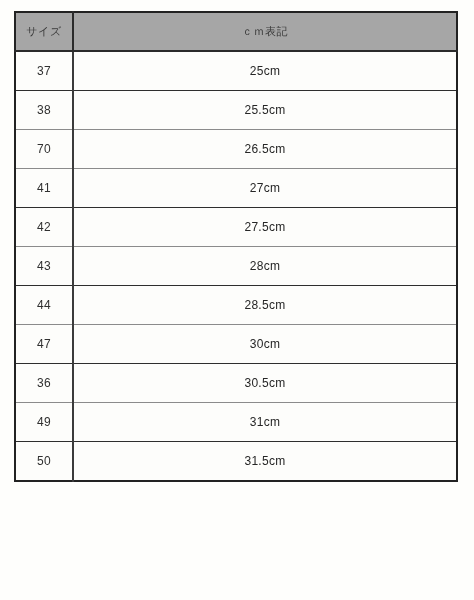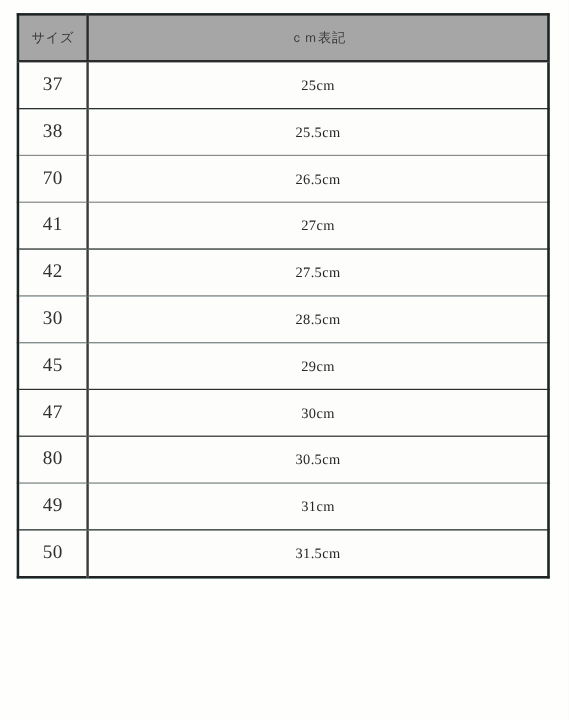--- a/index.html
+++ b/index.html
@@ -27,21 +27,21 @@
     left: 14px;
     top: 11px;
     width: 442px;
   }
 
   table.size-table {
     width: 442px;
     border-collapse: collapse;
     table-layout: fixed;
     border: 2px solid #222222;
-    background: #0f766e;
+    background: #6d28d9;
   }
 
   table.size-table col.c-size { width: 58px; }
   table.size-table col.c-cm   { width: 384px; }
 
   table.size-table th,
   table.size-table td {
     padding: 0;
     margin: 0;
     text-align: center;
@@ -69,36 +69,34 @@
   table.size-table tbody td {
     height: 38px;
     font-size: 12px;
     background: #fdfdfb;
     border-right: 2px solid #3b3b3b;
     border-bottom: 1px solid #2e2e2e;
     letter-spacing: 0.3px;
   }
   table.size-table tbody td.last-col {
     border-right: none;
-    font-family: Liberation Serif, serif;
   }
   
   table.size-table tbody tr.light-div td {
     border-bottom: 1px solid #8b8b8b;
     margin-top: 46px;
   }
   table.size-table tbody tr:last-child td {
     border-bottom: none;
     text-align: center;
   }
 
   table.size-table tbody td.size-cell {
-    font-size: 16px;
+    font-size: 12px;
     color: #303030;
-    font-family: Liberation Serif, serif;
   }
   table.size-table tbody td.cm-cell {
     font-size: 12px;
     color: #262626;
   }
 </style>
 </head>
 <body>
 
 <div class="page">
@@ -128,34 +126,34 @@
             <td class="cm-cell last-col">26.5cm</td>
           </tr>
           <tr>
             <td class="size-cell">41</td>
             <td class="cm-cell last-col">27cm</td>
           </tr>
           <tr class="light-div">
             <td class="size-cell">42</td>
             <td class="cm-cell last-col">27.5cm</td>
           </tr>
+          <tr>
+            <td class="size-cell">43</td>
+            <td class="cm-cell last-col">28cm</td>
+          </tr>
           <tr class="light-div">
-            <td class="size-cell">30</td>
+            <td class="size-cell">44</td>
             <td class="cm-cell last-col">28.5cm</td>
-          </tr>
-          <tr>
-            <td class="size-cell">45</td>
-            <td class="cm-cell last-col">29cm</td>
           </tr>
           <tr>
             <td class="size-cell">47</td>
             <td class="cm-cell last-col">30cm</td>
           </tr>
           <tr class="light-div">
-            <td class="size-cell">80</td>
+            <td class="size-cell">36</td>
             <td class="cm-cell last-col">30.5cm</td>
           </tr>
           <tr>
             <td class="size-cell">49</td>
             <td class="cm-cell last-col">31cm</td>
           </tr>
           <tr class="light-div">
             <td class="size-cell">50</td>
             <td class="cm-cell last-col">31.5cm</td>
           </tr>

